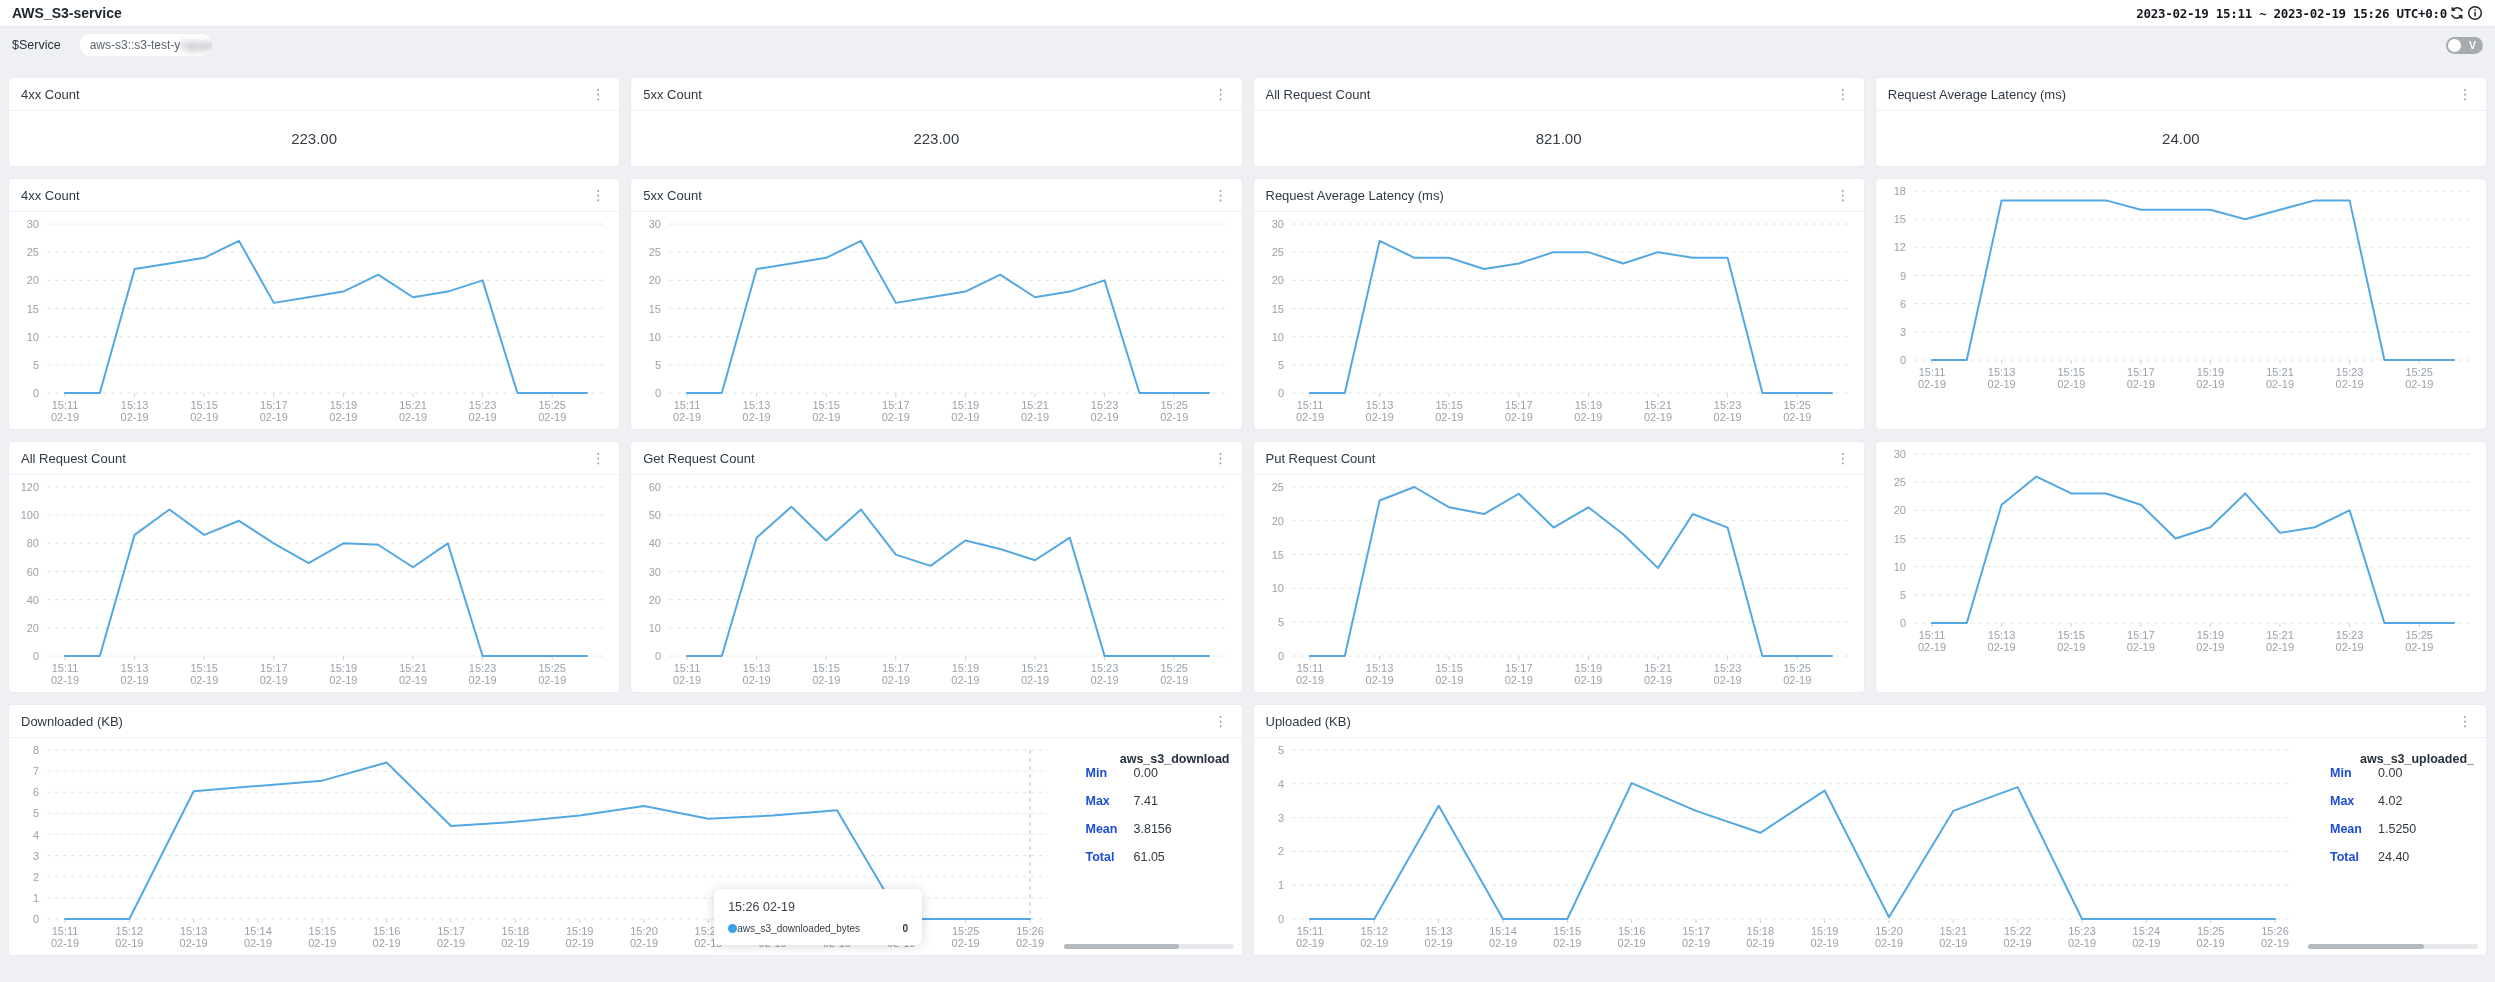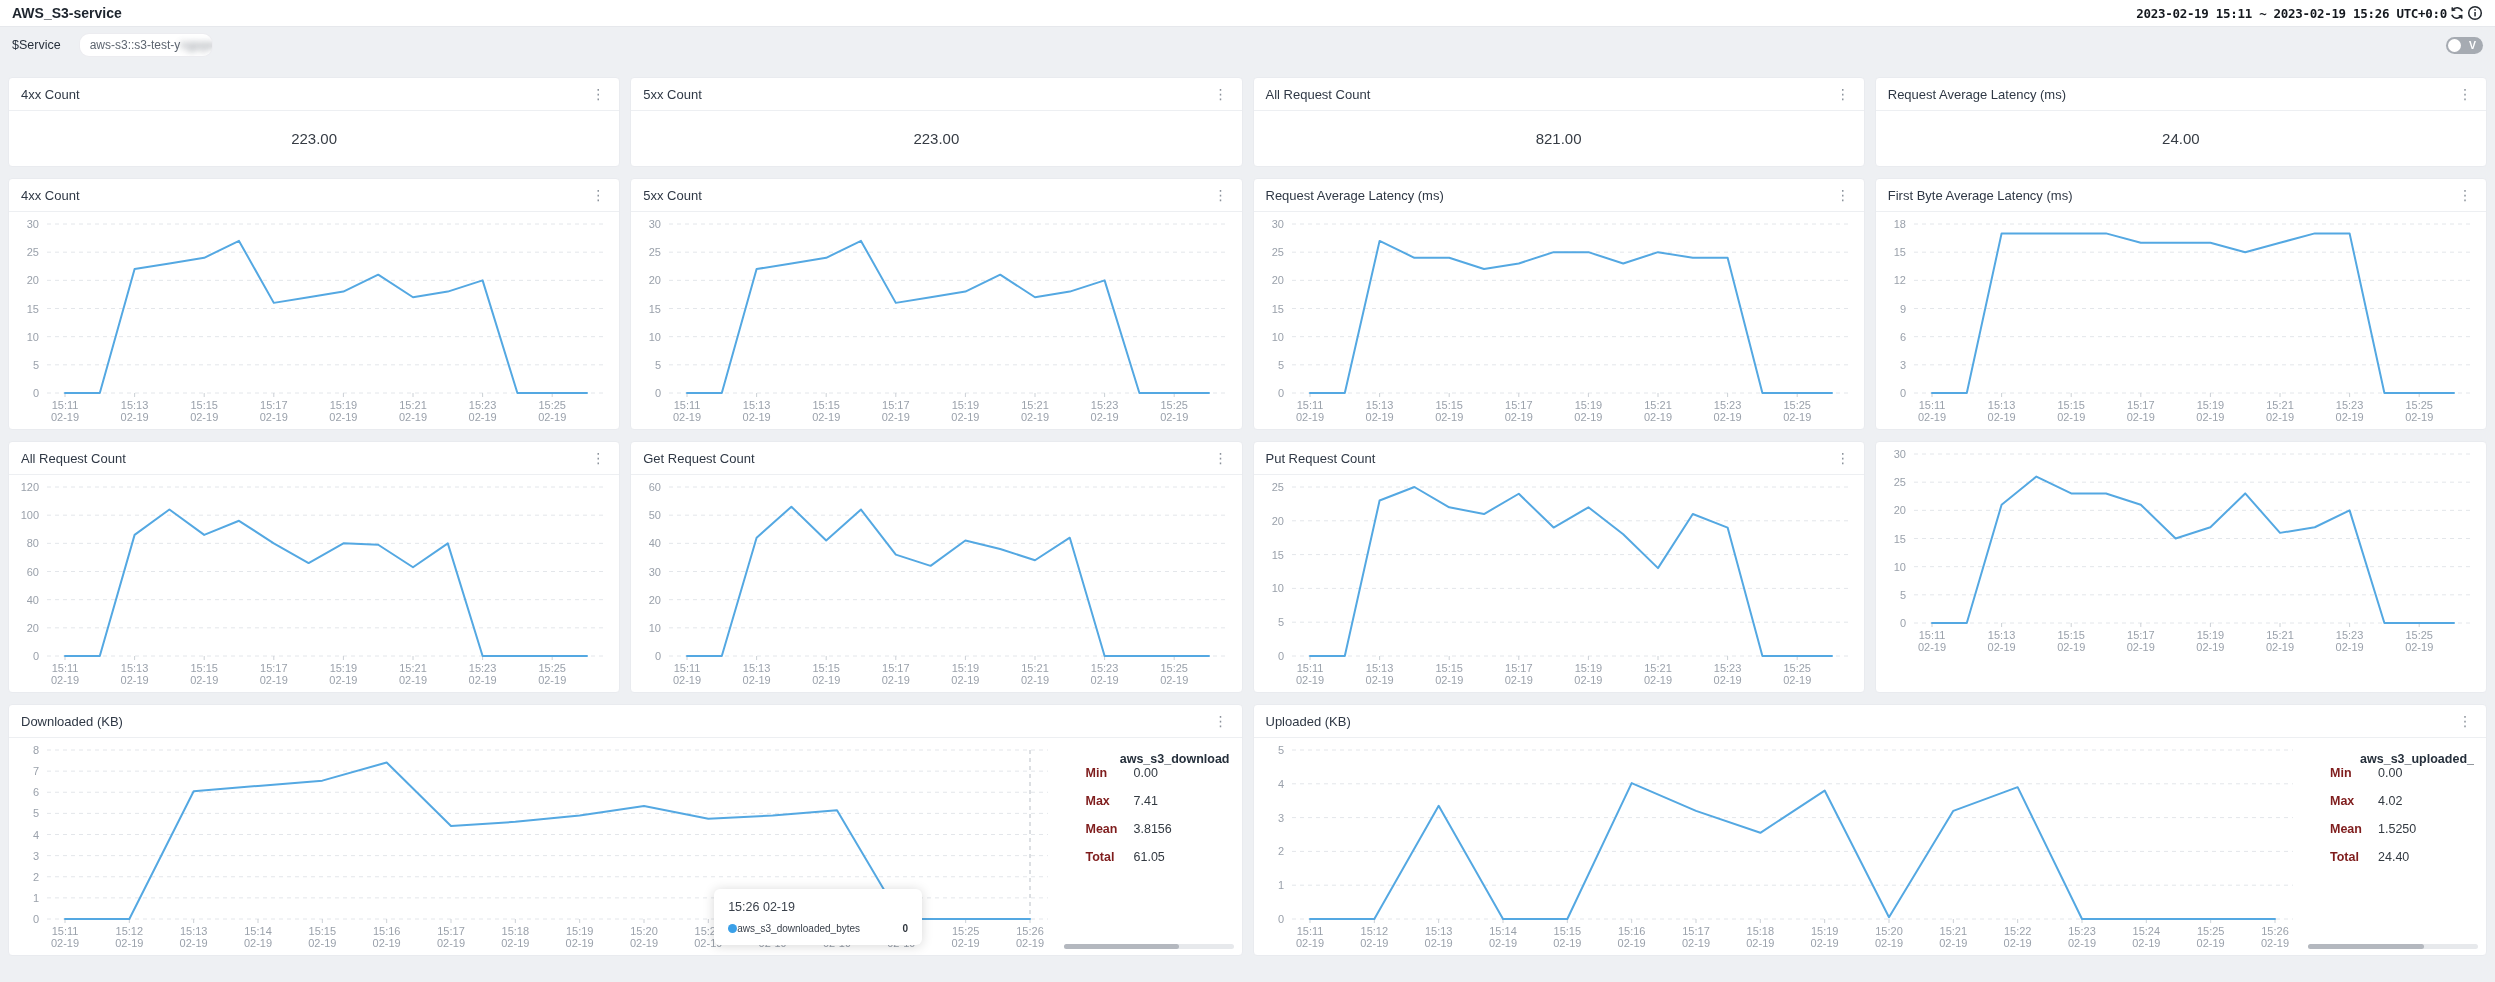--- a/index.html
+++ b/index.html
@@ -66,21 +66,21 @@
   .stat-body { flex: 1; display: flex; align-items: center; justify-content: center; font-size: 15px; color: #363c44; }
   .panel-body { flex: 1; display: flex; min-height: 0; }
   .chart-body { flex: 1; position: relative; min-width: 0; }
   .ax { font-size: 11px; fill: #9aa1ab; font-family: "Liberation Sans", sans-serif; }
   .legend { width: 180px; flex: none; position: relative; padding: 14px 12px 0 0; }
   .legend-series {
     font-weight: bold; font-size: 12.5px; color: #26303c; text-align: right;
     white-space: nowrap; overflow: hidden; 
   }
   .legend-row { display: flex; font-size: 12.5px; margin-bottom: 14px; padding-left: 24px; }
-  .legend-row .l { font-weight: bold; color: #7f1d1d; width: 48px; }
+  .legend-row .l { font-weight: bold; color: #1d4ed8; width: 48px; }
   .legend-row .v { color: #333a42; }
   .h-scrollbar {
     position: absolute; bottom: 6px; right: 8px; width: 170px; height: 5px;
     background: #e7e9ec; border-radius: 3px; cursor: pointer;
   }
   .h-scrollbar .thumb { width: 68%; height: 100%; background: #b4b8bf; border-radius: 3px; }
   .tooltip {
     position: absolute; left: 67%; bottom: 10px; background: #fff; border-radius: 6px;
     box-shadow: 0 1px 12px rgba(0,0,0,0.16); padding: 11px 14px; z-index: 5; min-width: 208px;
   }
@@ -276,24 +276,20 @@
           <text text-anchor="middle" class="ax"><tspan x="404" y="197">15:21</tspan><tspan x="404" y="209">02-19</tspan></text>
           <line x1="473.6" y1="181" x2="473.6" y2="185" stroke="#ccd1d6"></line>
           <text text-anchor="middle" class="ax"><tspan x="473.6" y="197">15:23</tspan><tspan x="473.6" y="209">02-19</tspan></text>
           <line x1="543.2" y1="181" x2="543.2" y2="185" stroke="#ccd1d6"></line>
           <text text-anchor="middle" class="ax"><tspan x="543.2" y="197">15:25</tspan><tspan x="543.2" y="209">02-19</tspan></text>
           <polyline points="56,181 90.8,181 125.6,28.900000000000006 160.4,45.79999999999998 195.2,45.79999999999998 230,57.06666666666668 264.8,51.43333333333334 299.6,40.16666666666666 334.4,40.16666666666666 369.2,51.43333333333334 404,40.16666666666666 438.8,45.79999999999998 473.6,45.79999999999998 508.4,181 543.2,181 578,181" fill="none" stroke="#54a8e2" stroke-width="2" stroke-linejoin="round" stroke-linecap="round"></polyline>
         </svg>
       </div>
   </div>
   <div class="panel">
-    <div class="panel-h">
-        <span class="panel-title">First Byte Average Latency (ms)</span>
-        <span class="kebab"></span>
-      </div>
     <div class="chart-body">
         <svg width="610" height="217" style="display:block">
           <line x1="38" y1="181" x2="596" y2="181" stroke="#e3e6ea" stroke-dasharray="4 4"></line>
           <text x="30" y="185" text-anchor="end" class="ax">0</text>
           <line x1="38" y1="152.83333333333334" x2="596" y2="152.83333333333334" stroke="#e3e6ea" stroke-dasharray="4 4"></line>
           <text x="30" y="156.83333333333334" text-anchor="end" class="ax">3</text>
           <line x1="38" y1="124.66666666666667" x2="596" y2="124.66666666666667" stroke="#e3e6ea" stroke-dasharray="4 4"></line>
           <text x="30" y="128.66666666666669" text-anchor="end" class="ax">6</text>
           <line x1="38" y1="96.5" x2="596" y2="96.5" stroke="#e3e6ea" stroke-dasharray="4 4"></line>
           <text x="30" y="100.5" text-anchor="end" class="ax">9</text>

